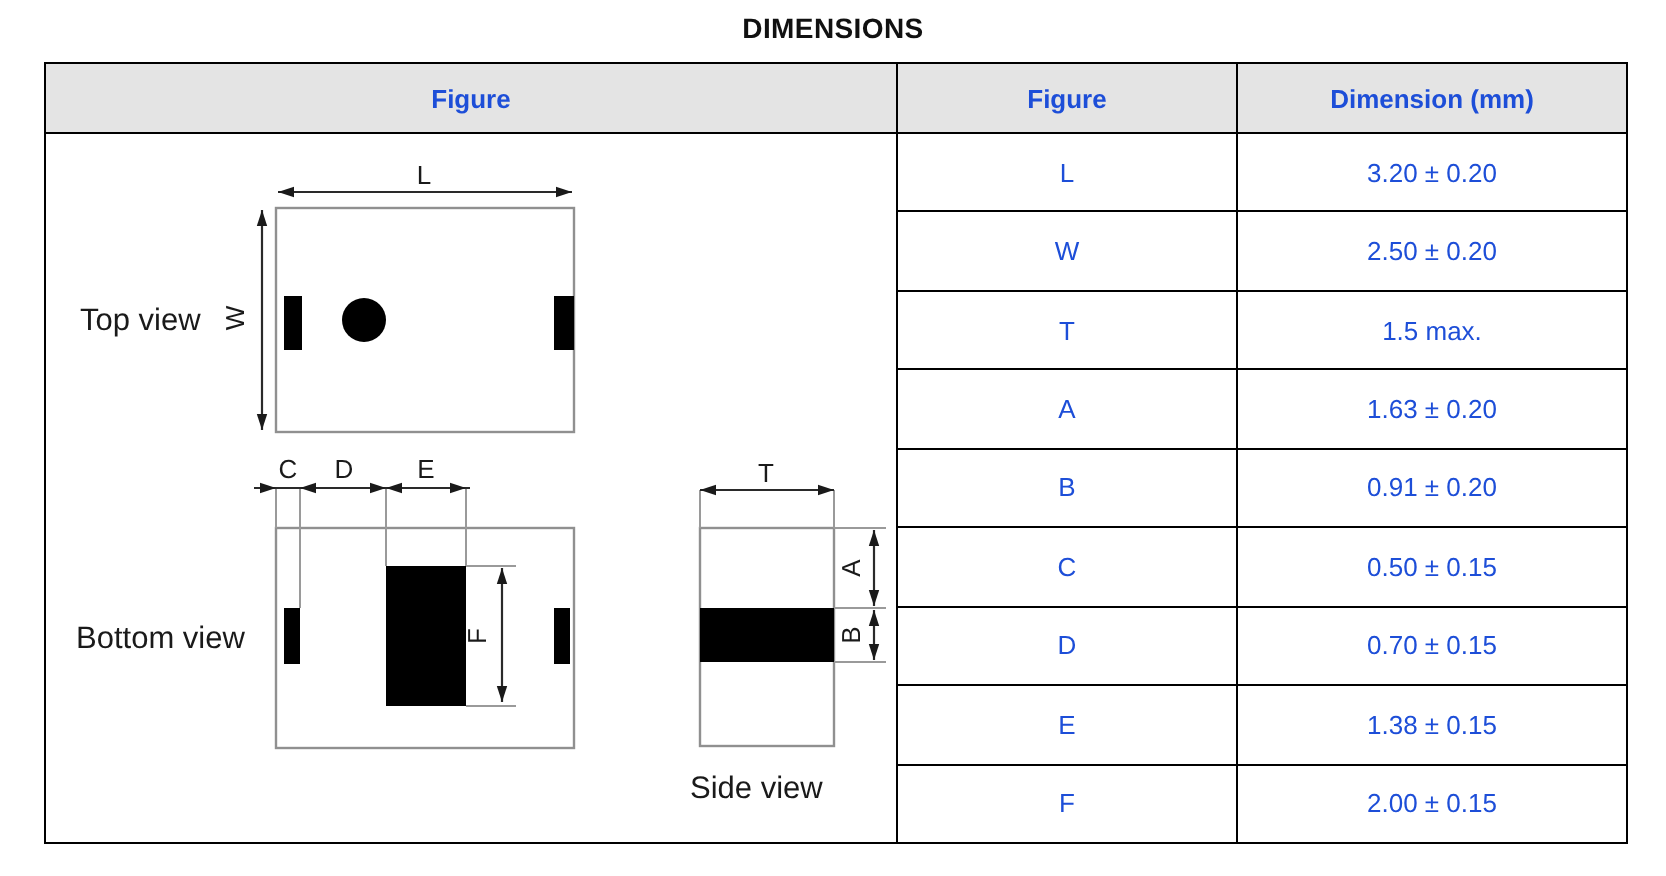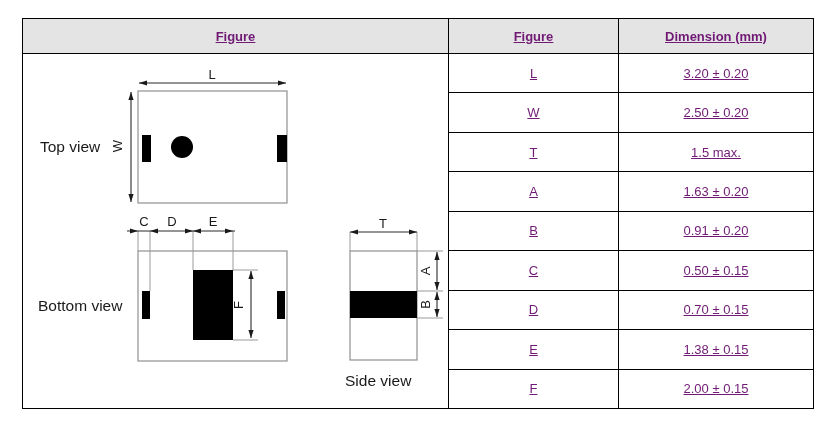--- a/index.html
+++ b/index.html
@@ -6,23 +6,23 @@
   html,body { background:#ffffff; }
   .canvas {
     position:relative; width:833px; height:438px; background:#ffffff;
     font-family:"Liberation Sans", sans-serif; color:#1a1a1a; overflow:hidden;
   }
   .page-title {
     position:absolute; top:6px; left:0; width:833px; text-align:center;
     font-size:14px; font-weight:bold; letter-spacing:0.2px; color:#111;
   }
   table.dim-table {
-    position:absolute; left:22px; top:18px; width:791px;
+    position:absolute; left:22px; top:31px; width:791px;
     border-collapse:collapse; table-layout:fixed;
-    font-size:13px; color:#701a75;text-decoration:underline;
+    font-size:13px; color:#1d4ed8;
   }
   .dim-table th, .dim-table td { border:1.6px solid #000; }
   .dim-table th {
     background:#e4e4e4; font-weight:bold; text-align:center;
     height:35px; vertical-align:middle; font-size:13px;
   }
   .dim-table td.val { text-align:center; vertical-align:middle; height:39.4px; }
   .dim-table td.figure-cell { vertical-align:top; padding:0; background:#fff; }
   svg.fig { display:block; }
   svg .outline { fill:none; stroke:#909090; stroke-width:1.2; }
@@ -31,20 +31,21 @@
   svg .arr { fill:#1a1a1a; stroke:none; }
   svg .blk { fill:#000000; stroke:none; }
   svg text { font-family:"Liberation Sans", sans-serif; fill:#1a1a1a; }
   svg text.dimlbl { font-size:13px; }
   svg text.viewlbl { font-size:15.5px; }
 </style>
 </head>
 <body>
 
 <div class="canvas">
+  <div class="page-title">DIMENSIONS</div>
 
   <table class="dim-table">
     <colgroup>
         <col style="width:426px">
         <col style="width:170px">
         <col style="width:195px">
       </colgroup>
     <thead>
       <tr>
         <th>Figure</th>

